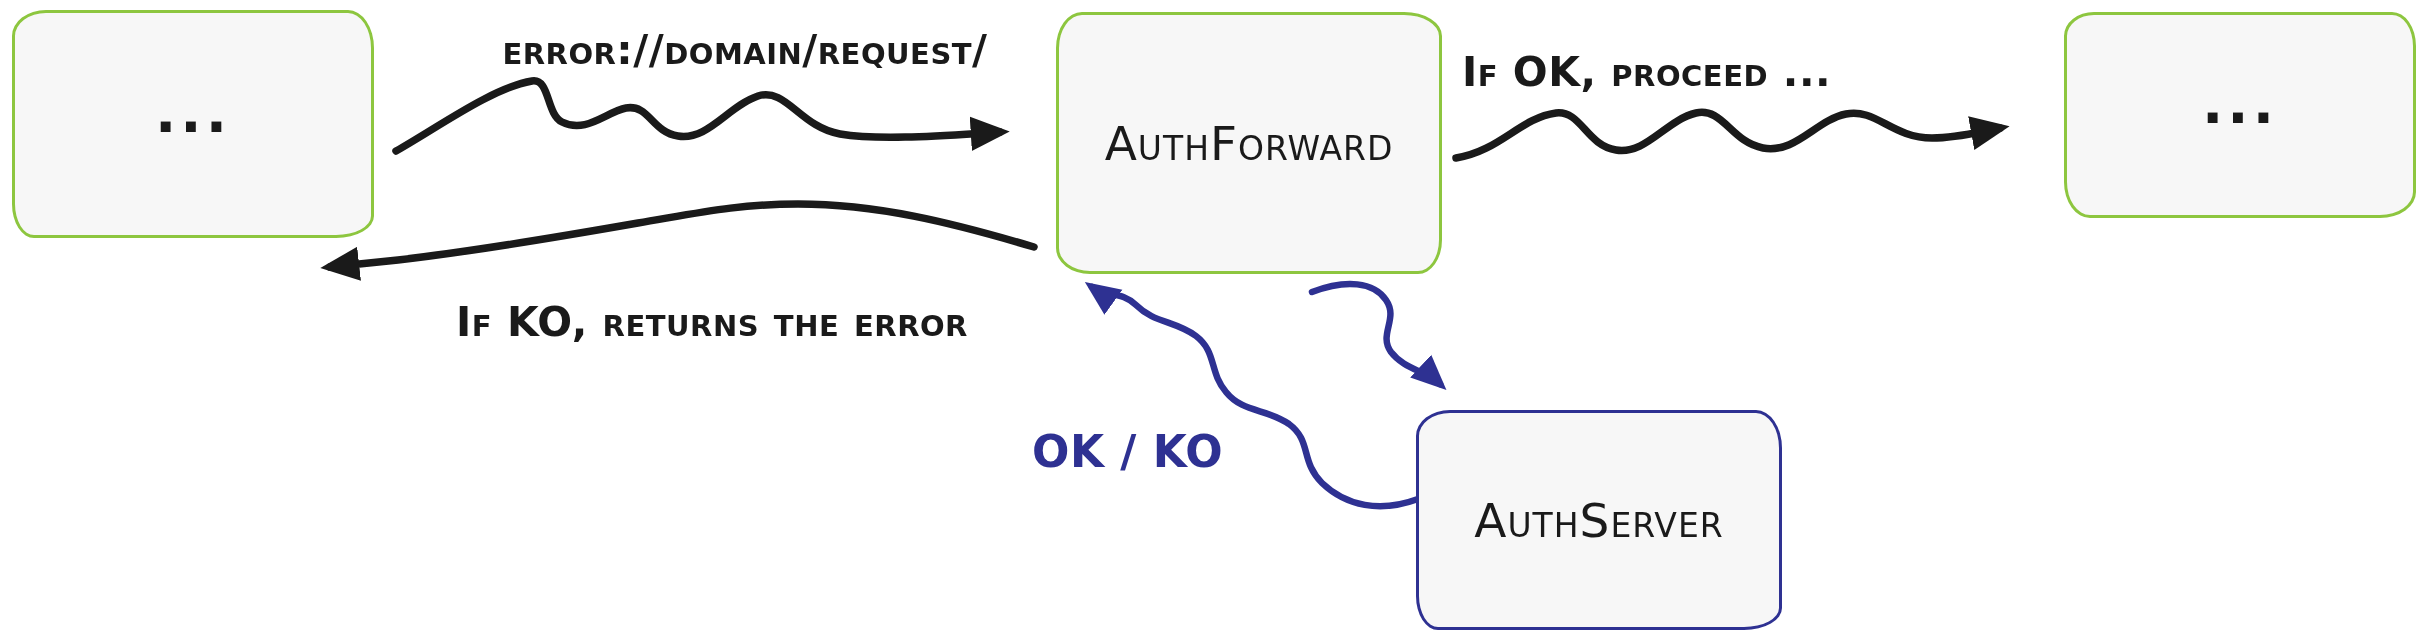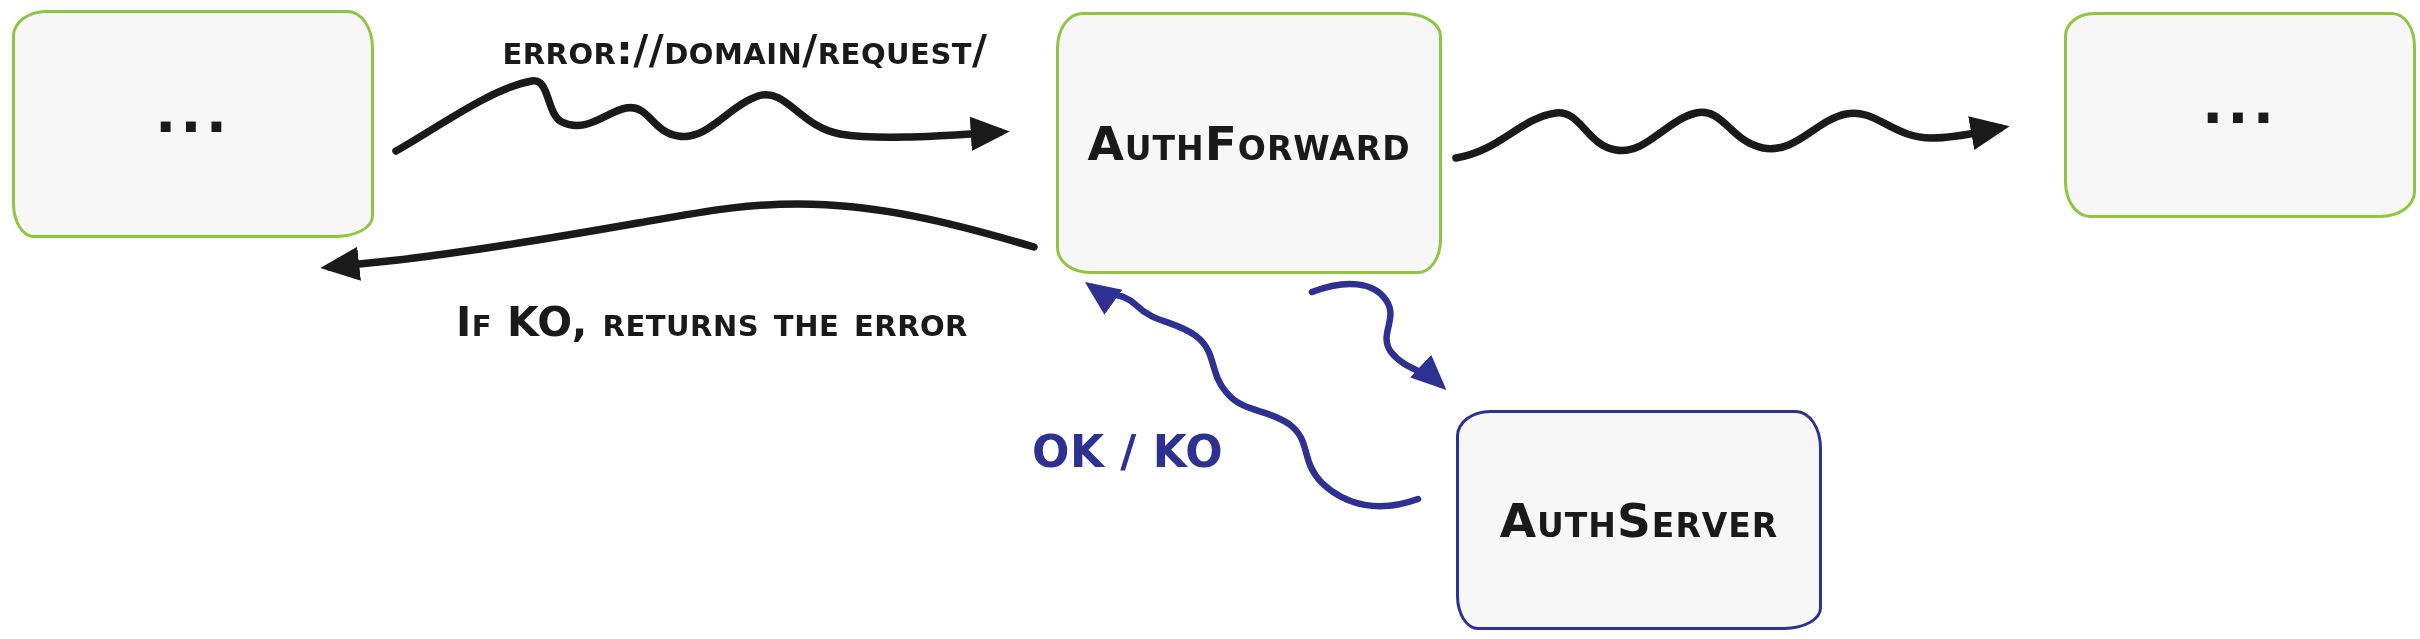--- a/index.html
+++ b/index.html
@@ -27,24 +27,24 @@
     border:3.5px solid var(--green);
     display:flex;
     align-items:center;
     justify-content:center;
     color:var(--ink);
   }
   
   .node.r1{border-radius:34px 26px 38px 22px / 26px 38px 22px 34px;}
   .node.r2{border-radius:26px 38px 24px 34px / 36px 24px 34px 26px;}
   .node.r3{border-radius:30px 24px 36px 26px / 24px 34px 26px 36px;}
-  .node.blue{border-color:var(--blue);margin-left:40px;}
+  .node.blue{border-color:var(--blue);}
   .node-label{
     font-variant:small-caps;
-    font-weight:700;
+    font-weight:400;
     font-size:47px;
     letter-spacing:1px;
     color:var(--ink);
   }
   .dots{
     font-size:56px;
     font-weight:700;
     letter-spacing:4px;
     line-height:0.4;
     padding-bottom:22px;
@@ -137,19 +137,20 @@
   <div class="node r3" style="left:2064px; top:12px; width:352px; height:206px;">
     <span class="node-label dots">...</span>
   </div>
 
   <div class="node r1 blue" style="left:1416px; top:410px; width:366px; height:220px;">
     <span class="node-label">AuthServer</span>
   </div>
 
   <div class="edge-label" style="left:480px; top:26px; width:530px; text-align:center;">error://domain/request/</div>
 
+  <div class="edge-label" style="left:1462px; top:48px;">If OK, proceed ...</div>
 
   <div class="edge-label" style="left:442px; top:288px; width:540px; text-align:center;margin-top:10px;">If KO, returns the error</div>
 
 
   <div class="edge-label blue" style="left:1032px; top:426px; font-size:44px;">OK / KO</div>
 
 </div>
 
 </body></html>

